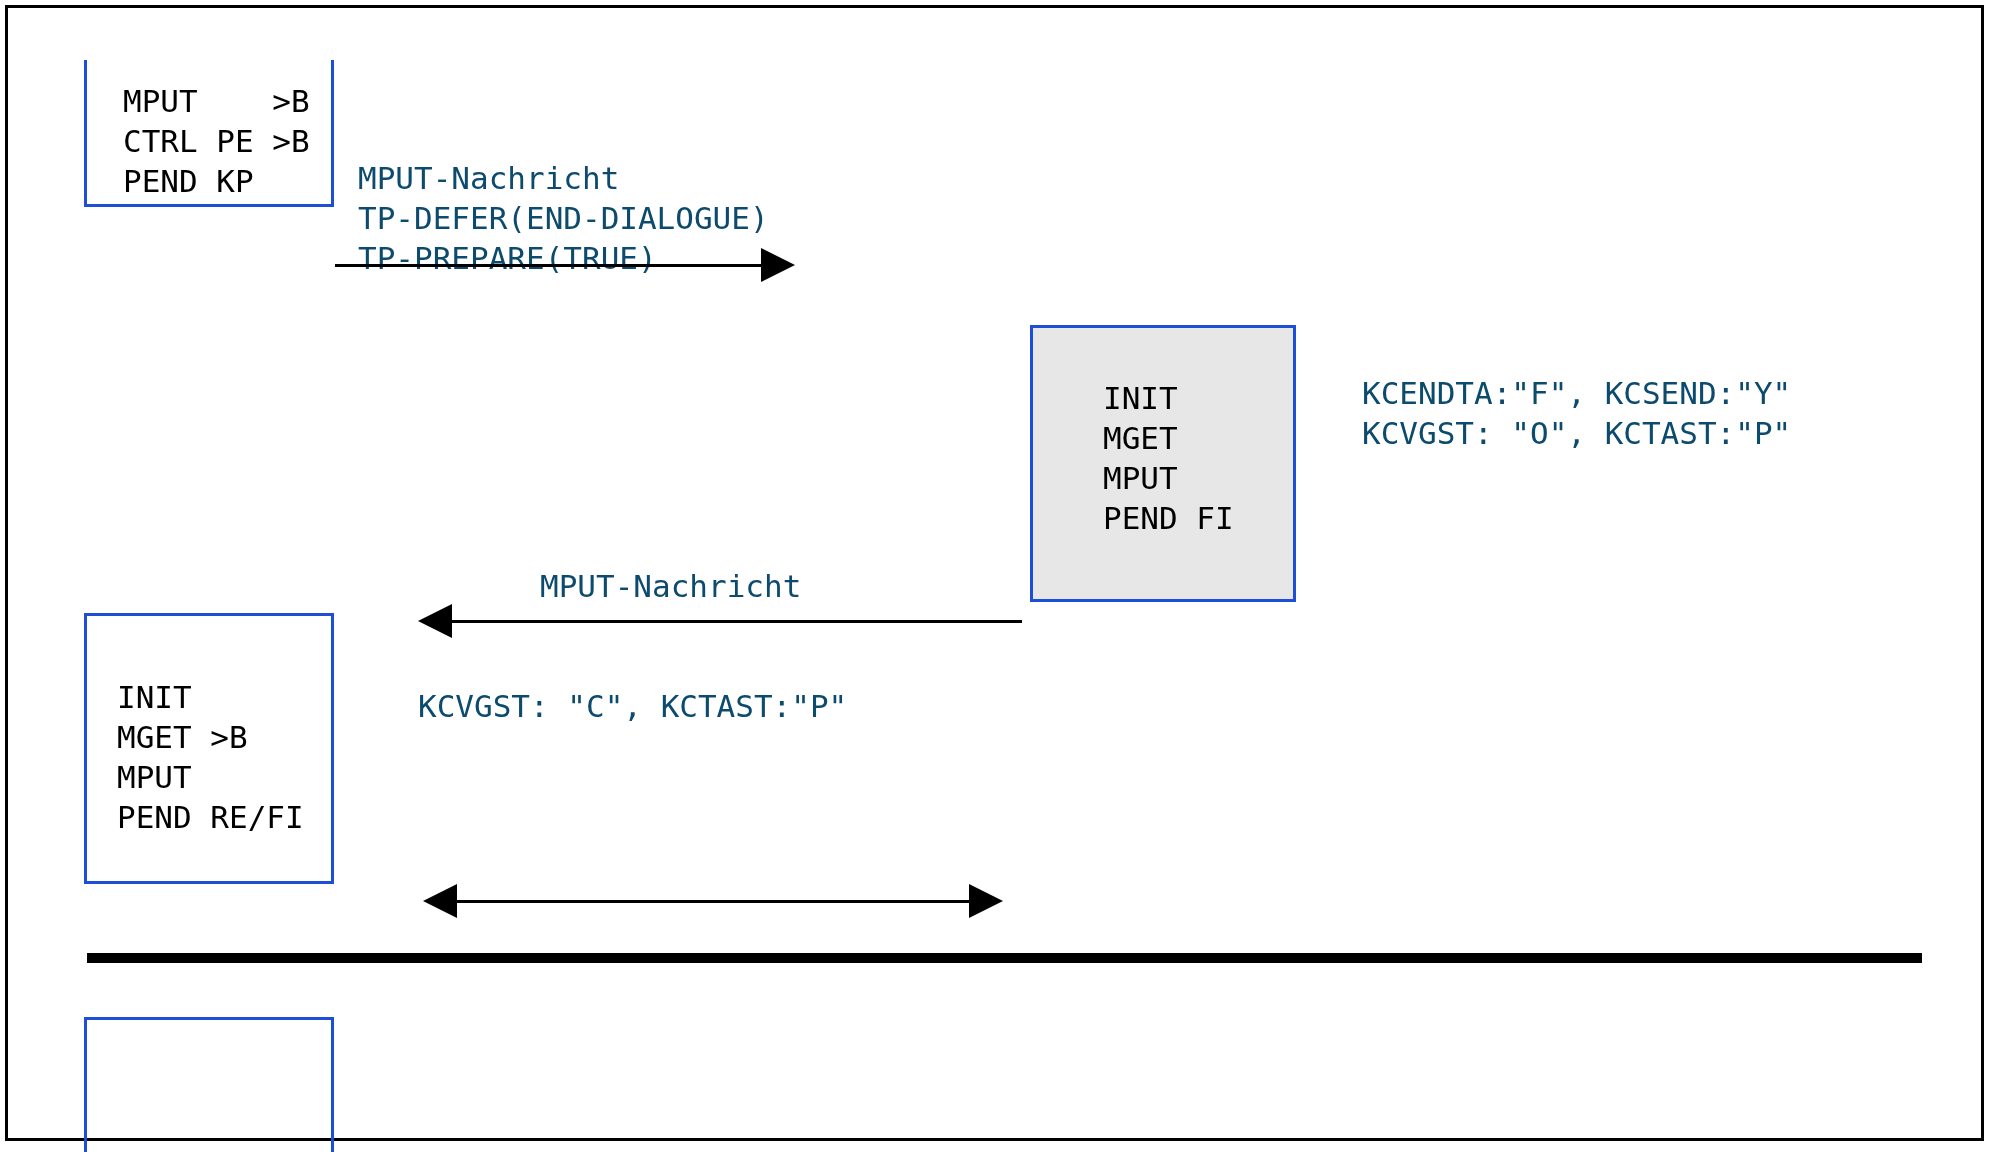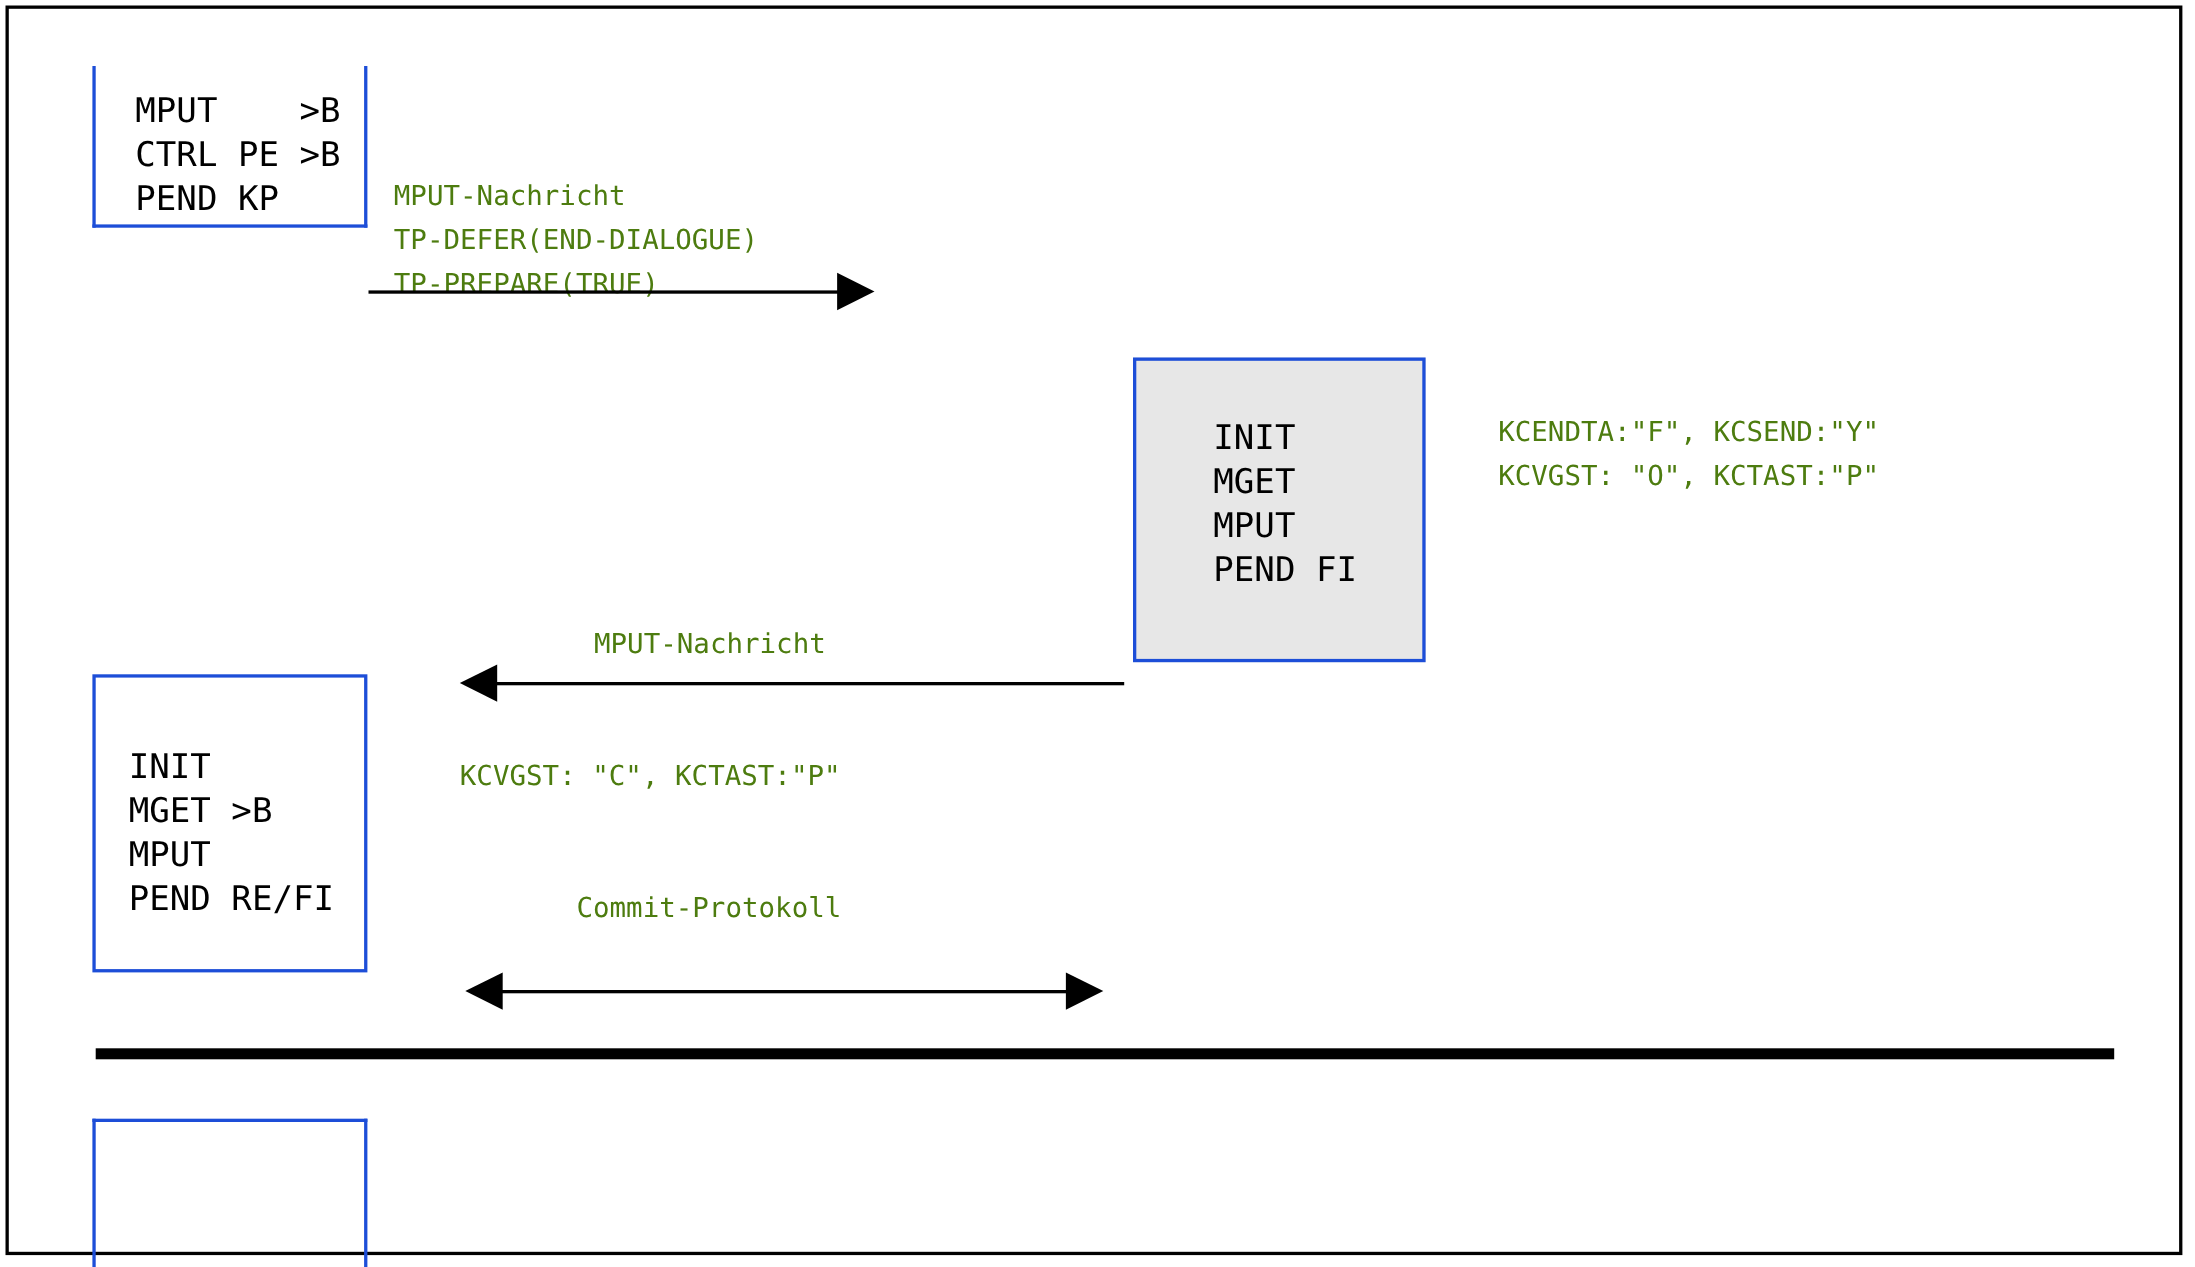--- a/index.html
+++ b/index.html
@@ -74,23 +74,23 @@
     font-size: 31px;
     line-height: 40px;
   }
   #box-mput-ctrl .box-text { left: 36px; top: 21px; }
   #box-init-mget .box-text { left: 30px; top: 61px; }
   #box-gray .box-text { left: 70px; top: 50px; }
 
   
   .label {
     position: absolute;
-    font-size: 25px;
+    font-size: 31px;
     line-height: 40px;
-    color: #4d7c0f;
+    color: #0c4a6e;
   }
   #lbl-mput-nachricht-1 { left: 358px; top: 158px; }
   #lbl-kcendta          { left: 1362px; top: 373px; }
   #lbl-mput-nachricht-2 { left: 540px; top: 566px; }
   #lbl-kcvgst-c         { left: 418px; top: 686px; }
   #lbl-commit           { left: 524px; top: 806px; }
 
   
   .arrow-wrap {
     position: absolute;
@@ -181,21 +181,20 @@
 
   <div class="box" id="box-init-mget">
     <div class="box-text mono">INIT
 MGET &gt;B
 MPUT
 PEND RE/FI</div>
   </div>
 
   <div class="label mono" id="lbl-kcvgst-c">KCVGST: "C", KCTAST:"P"</div>
 
-  <div class="label mono" id="lbl-commit">Commit-Protokoll</div>
 
   <div class="arrow-wrap" id="arrow-3">
     <div class="arrow-line"></div>
     <div class="arrow-head left"></div>
     <div class="arrow-head right"></div>
   </div>
 
   <div id="separator"></div>
 
   <div class="box" id="box-bottom-partial">

